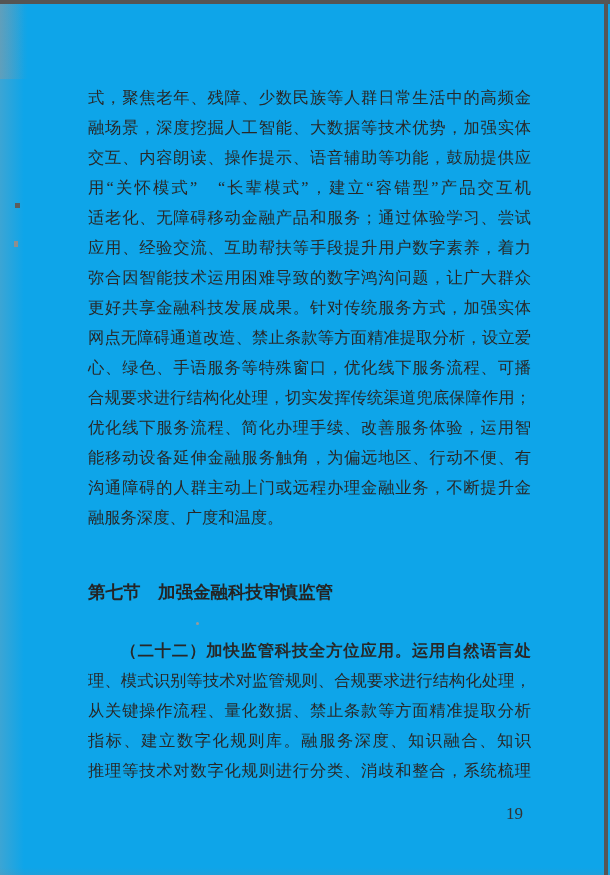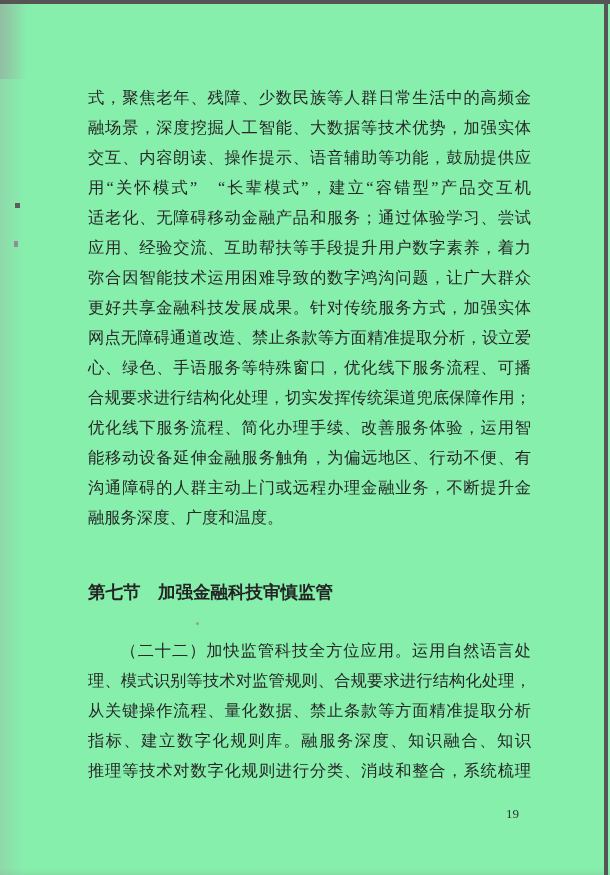--- a/index.html
+++ b/index.html
@@ -4,21 +4,21 @@
 <style>
   html, body {
     margin: 0;
     padding: 0;
     background: #ffffff;
   }
   #scan-page {
     position: relative;
     width: 610px;
     height: 875px;
-    background: #86efac;
+    background: #0ea5e9;
     overflow: hidden;
     font-family: "Liberation Serif", serif;
   }
   
   .edge-top {
     position: absolute;
     top: 0; left: 0;
     width: 610px; height: 4px;
     background: #555554;
   }
@@ -82,37 +82,38 @@
     white-space: nowrap;
     text-align: justify;
     text-align-last: justify;
     text-justify: inter-ideograph;
   }
   #paragraph-1 .line:last-child {
     text-align-last: left;
   }
   #paragraph-2 .line:first-child {
     text-indent: 2em;
+    font-weight: bold;
   }
   #section-heading {
     position: absolute;
     left: 88px;
     top: 577px;
     width: 443px;
     text-align: left;
     font-size: 17.5px;
     font-weight: bold;
     line-height: 30px;
     color: #242424;
   }
   #page-number {
     position: absolute;
     left: 506px;
     top: 804px;
-    font-size: 13px;
+    font-size: 17px;
     line-height: 20px;
     color: #333333;
   }
 </style>
 </head>
 <body>
 
 <div id="scan-page">
 
   <div class="shadow-left"></div>

